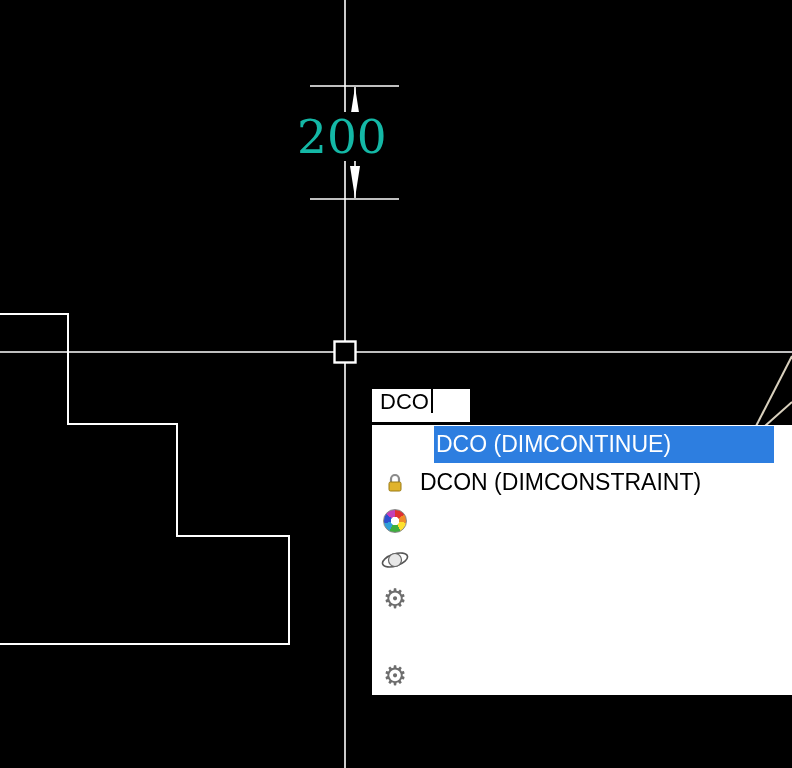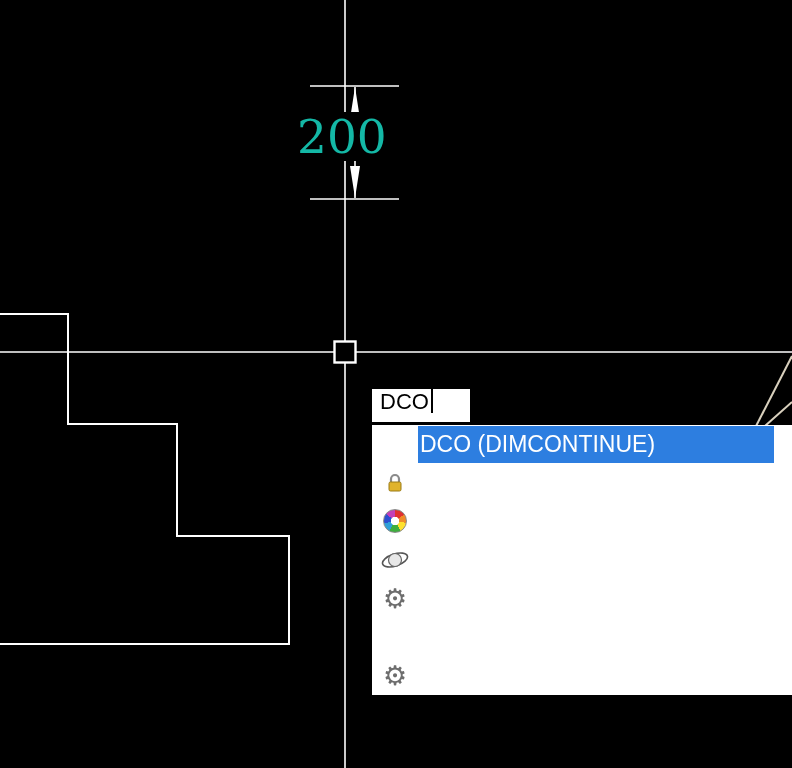--- a/index.html
+++ b/index.html
@@ -26,21 +26,21 @@
 
   
   .dropdown {
     position:absolute; left:372px; top:425px; width:420px; height:270px;
     background:#fff; display:flex; flex-direction:column;
   }
   .row { flex:1; display:flex; align-items:stretch; }
   .icon-cell { width:46px; flex:none; display:flex; align-items:center; justify-content:center; }
   .label-wrap { flex:1; display:flex; align-items:center; }
   .label { font-size:23px; color:#000; white-space:nowrap; padding-left:2px; }
-  .row.selected .label-wrap { background:#2d7ee0; margin:1px 18px 1px 0; }
+  .row.selected .label-wrap { background:#2d7ee0; margin:1px 18px 1px 16px; }
   .row.selected .label { color:#fff; }
 
   .gear-glyph { font-family:"DejaVu Sans", sans-serif; font-size:27px; color:#6d6d6d; line-height:1; }
   .color-wheel {
     width:24px; height:24px; border-radius:50%; border:1px solid #8a8a8a;
     background:
       radial-gradient(circle at center, #fff 0 4px, rgba(0,0,0,0) 4.5px),
       conic-gradient(#e03030 0 55deg, #ef8b28 55deg 100deg, #ffe12e 100deg 150deg,
                      #3fae3f 150deg 210deg, #2fa0d8 210deg 258deg, #2b4fd0 258deg 308deg,
                      #c33fb8 308deg 360deg);
@@ -86,20 +86,23 @@
       </div>
     </div>
 
     <div class="row">
       <div class="icon-cell">
         <svg width="18" height="20" viewBox="0 0 18 20">
           <path d="M5 9 V6 a4 4 0 0 1 8 0 V9" fill="none" stroke="#8a8a8a" stroke-width="2.2"></path>
           <rect x="3" y="9" width="12" height="9" rx="1.5" fill="#e0b32c" stroke="#9a7b14" stroke-width="1"></rect>
         </svg>
       </div>
+      <div class="label-wrap">
+        <span class="label">DCON (DIMCONSTRAINT)</span>
+      </div>
     </div>
 
     <div class="row">
       <div class="icon-cell">
         <div class="color-wheel"></div>
       </div>
     </div>
 
     <div class="row">
       <div class="icon-cell">

